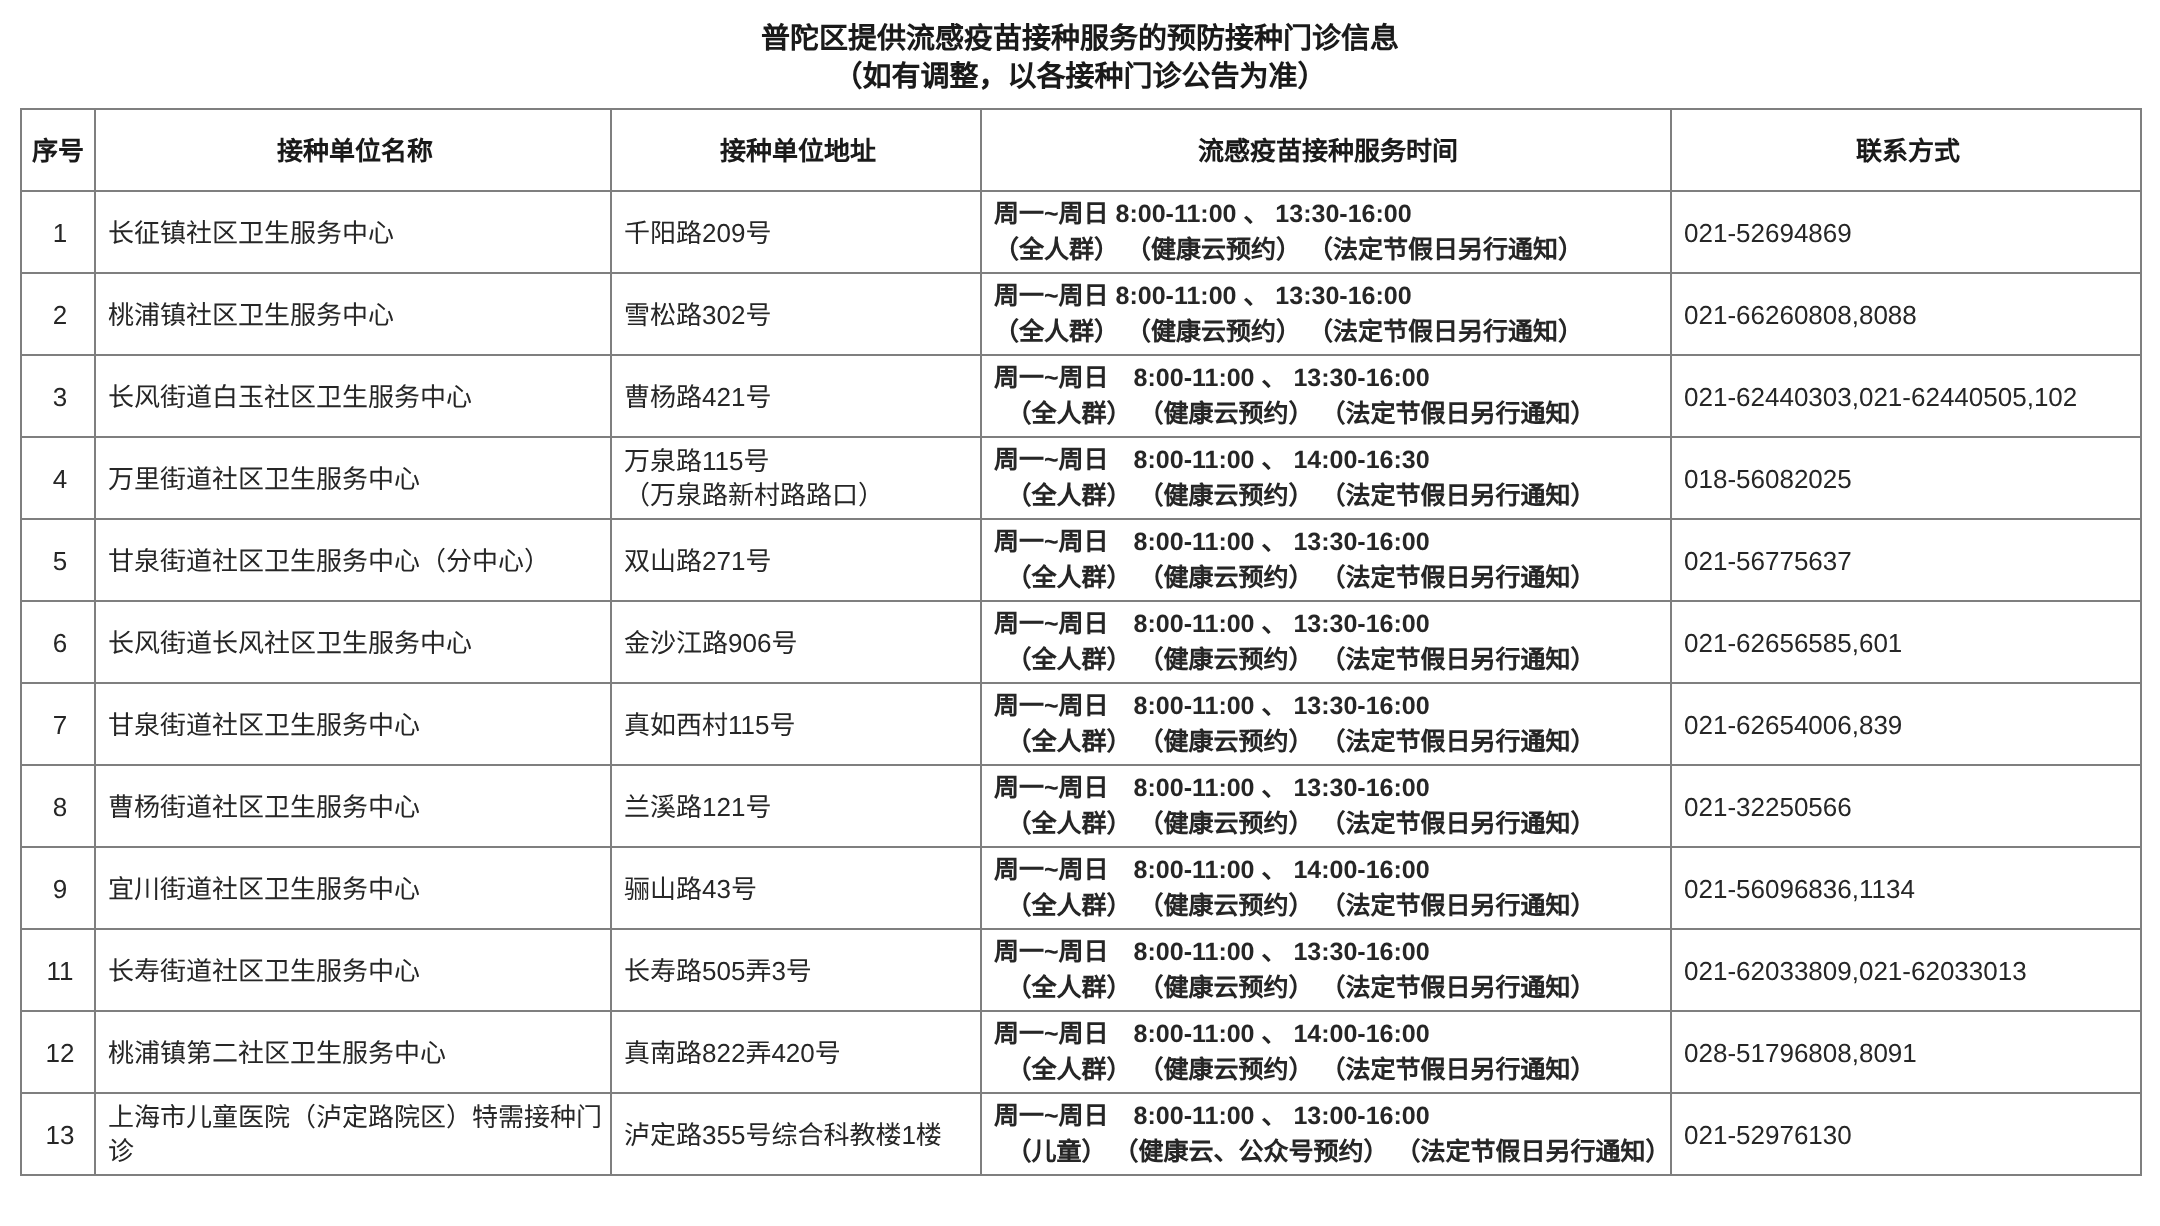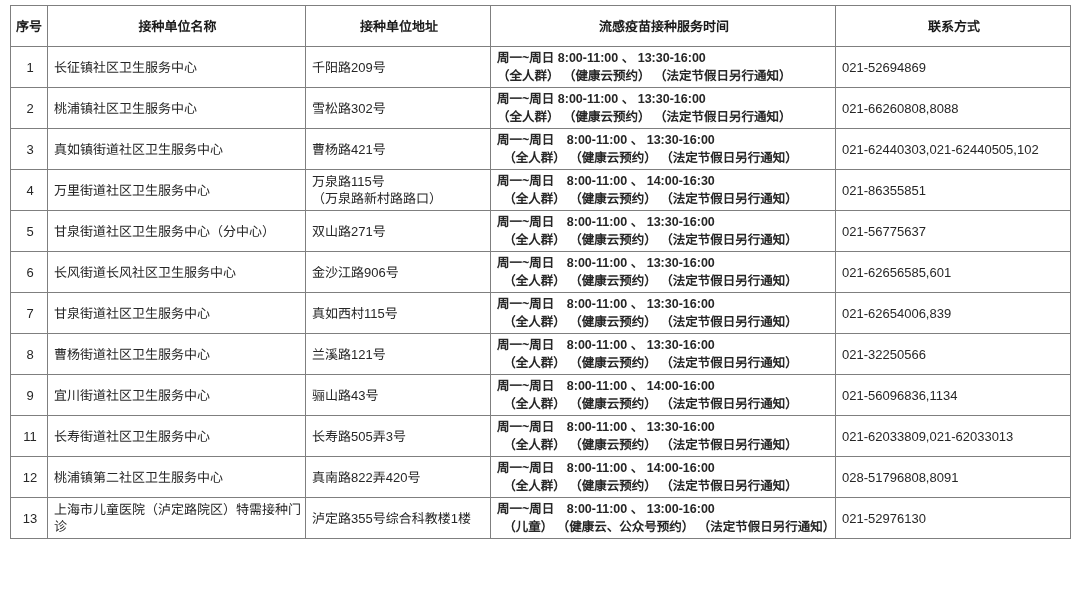--- a/index.html
+++ b/index.html
@@ -49,20 +49,24 @@
     white-space:pre-wrap;
     font-size:12.5px;
     line-height:18px;
   }
   td.cell-contact{font-size:13px;}
 </style>
 </head>
 <body>
 
 <div class="page">
+  <div class="title-block">
+    <div>普陀区提供流感疫苗接种服务的预防接种门诊信息</div>
+    <div>（如有调整，以各接种门诊公告为准）</div>
+  </div>
 
   <table class="vax">
     <colgroup>
       <col style="width:37px">
       <col style="width:258px">
       <col style="width:185px">
       <col style="width:345px">
       <col style="width:235px">
     </colgroup>
     <thead>
@@ -90,38 +94,38 @@
           <td class="cell-name">桃浦镇社区卫生服务中心</td>
           <td class="cell-address">雪松路302号</td>
           <td class="cell-time">
             <div class="time-l1">周一~周日 8:00-11:00 、 13:30-16:00</div>
             <div class="time-l2">（全人群） （健康云预约） （法定节假日另行通知）</div>
           </td>
           <td class="cell-contact">021-66260808,8088</td>
         </tr>
         <tr>
           <td class="cell-seq">3</td>
-          <td class="cell-name">真如镇街道社区卫生服务中心</td>
+          <td class="cell-name">长风街道白玉社区卫生服务中心</td>
           <td class="cell-address">曹杨路421号</td>
           <td class="cell-time">
             <div class="time-l1">周一~周日　8:00-11:00 、 13:30-16:00</div>
             <div class="time-l2">　（全人群） （健康云预约） （法定节假日另行通知）</div>
           </td>
           <td class="cell-contact">021-62440303,021-62440505,102</td>
         </tr>
         <tr>
           <td class="cell-seq">4</td>
           <td class="cell-name">万里街道社区卫生服务中心</td>
           <td class="cell-address">万泉路115号
 （万泉路新村路路口）</td>
           <td class="cell-time">
             <div class="time-l1">周一~周日　8:00-11:00 、 14:00-16:30</div>
             <div class="time-l2">　（全人群） （健康云预约） （法定节假日另行通知）</div>
           </td>
-          <td class="cell-contact">021-86355851</td>
+          <td class="cell-contact">018-56082025</td>
         </tr>
         <tr>
           <td class="cell-seq">5</td>
           <td class="cell-name">甘泉街道社区卫生服务中心（分中心）</td>
           <td class="cell-address">双山路271号</td>
           <td class="cell-time">
             <div class="time-l1">周一~周日　8:00-11:00 、 13:30-16:00</div>
             <div class="time-l2">　（全人群） （健康云预约） （法定节假日另行通知）</div>
           </td>
           <td class="cell-contact">021-56775637</td>

